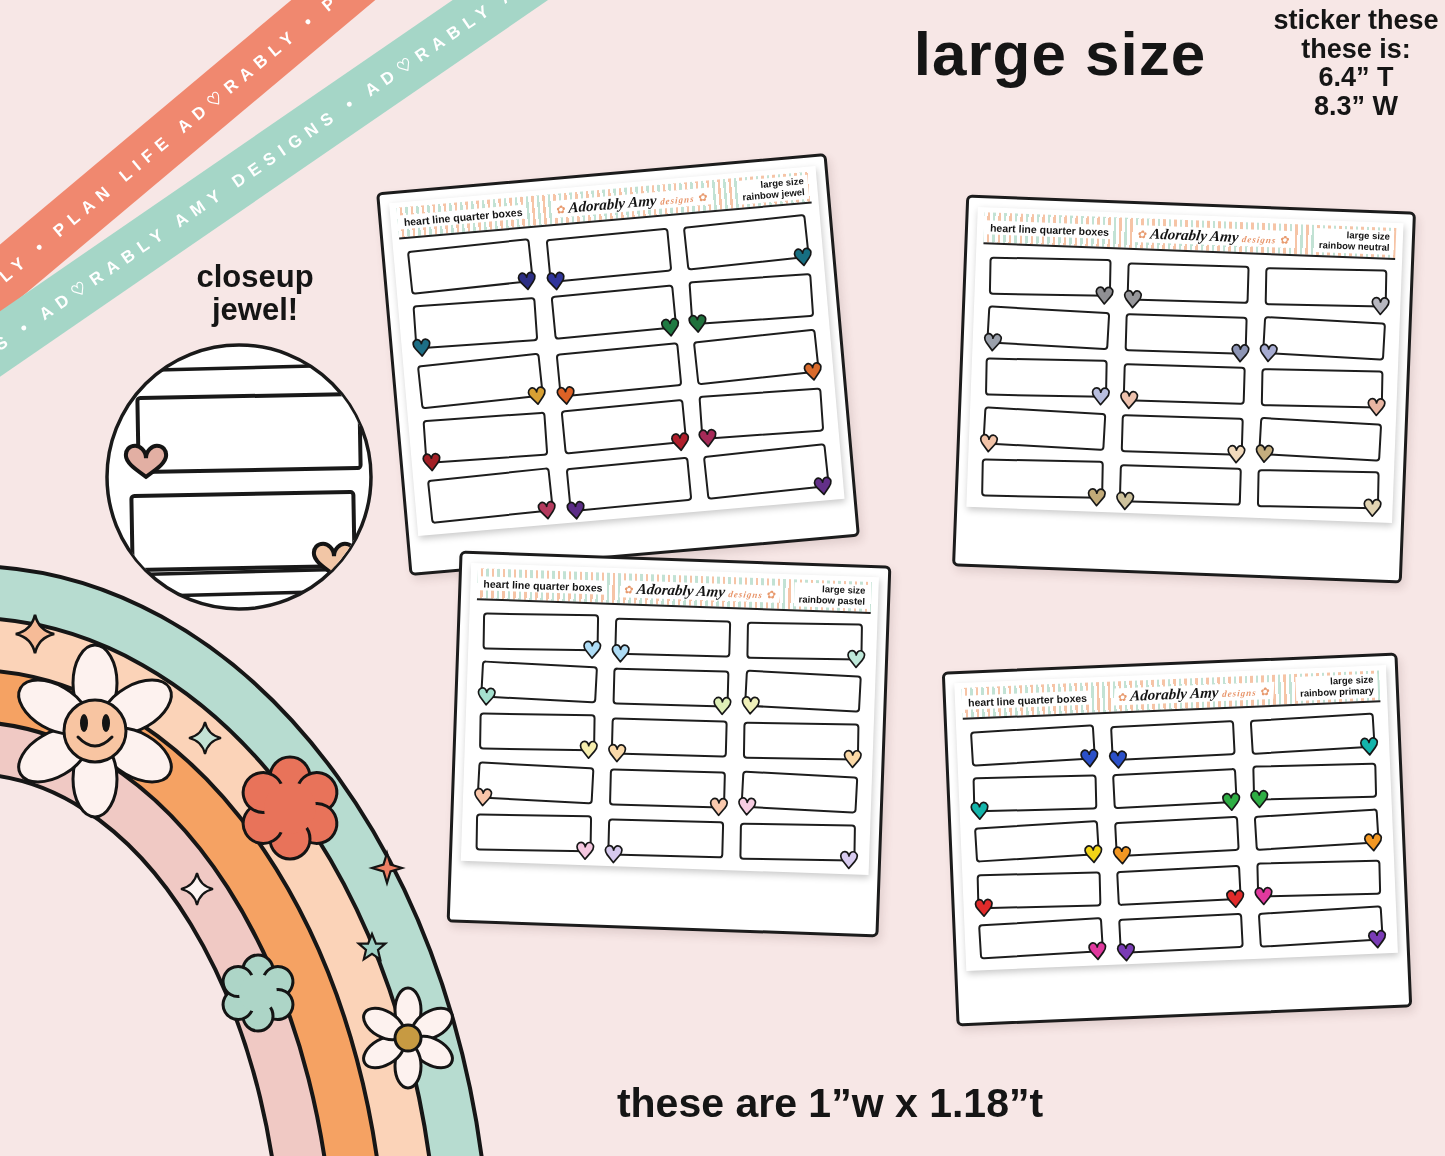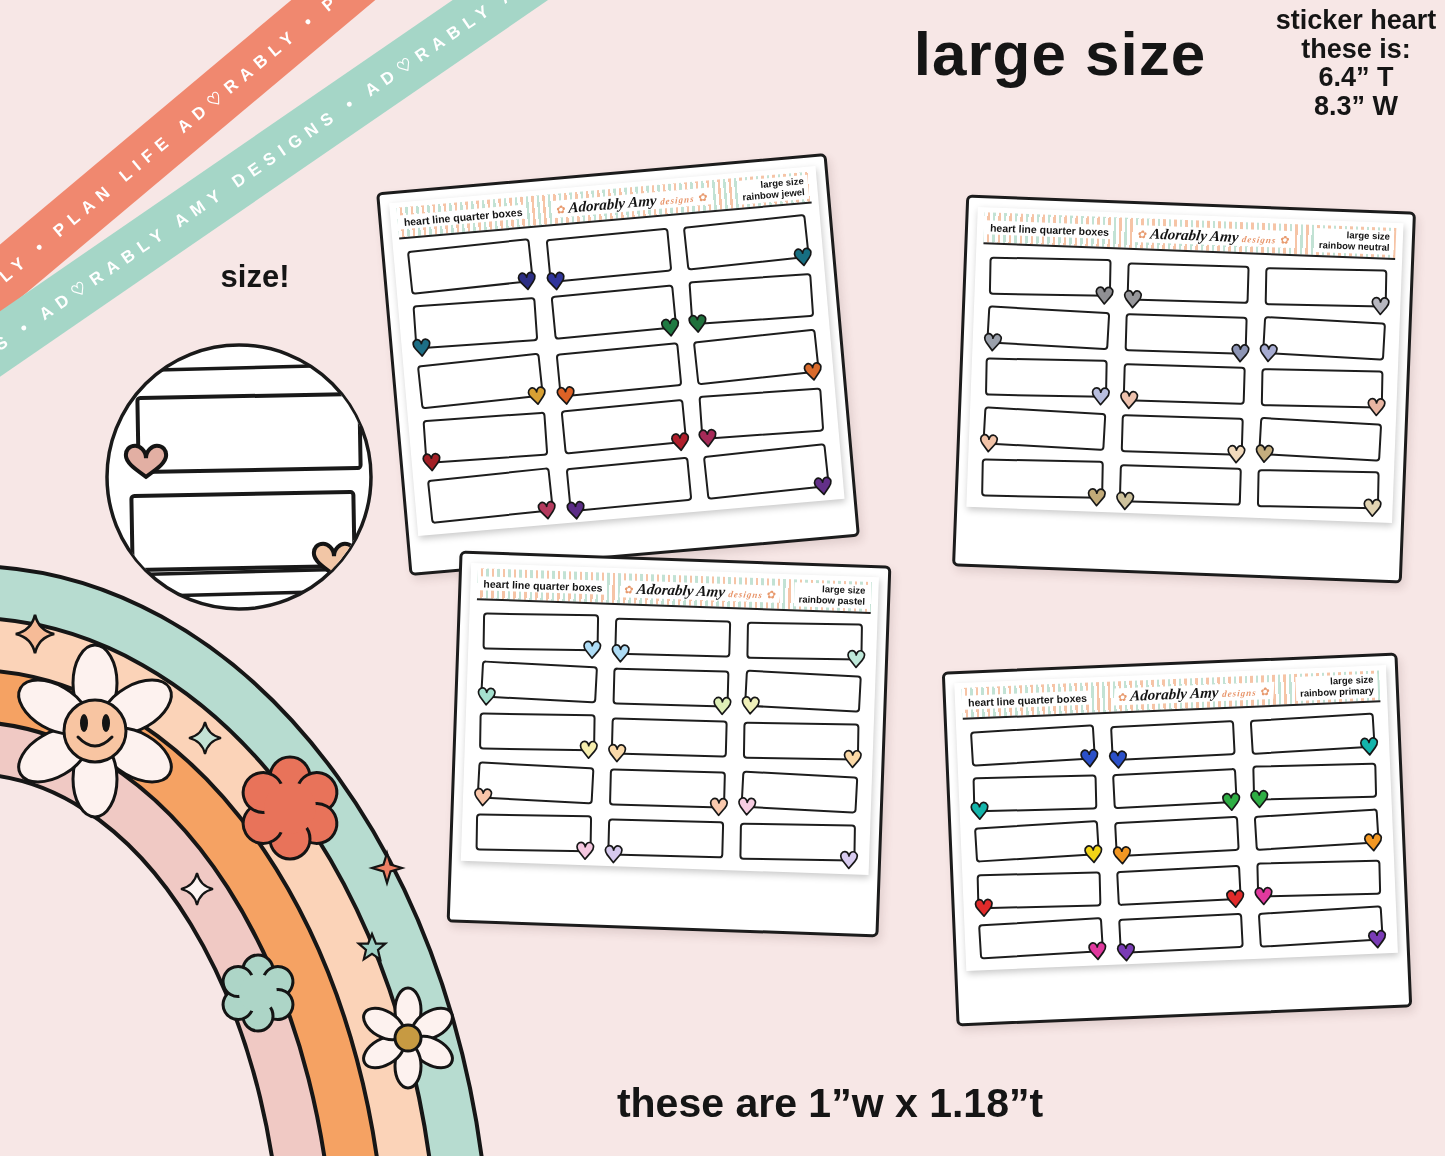--- a/index.html
+++ b/index.html
@@ -97,28 +97,29 @@
 
 <div class="ribbon ribbon-coral" style="background: rgb(240, 136, 111);">
   <span>PLAN LIFE AD♡RABLY • PLAN LIFE AD♡RABLY • PLAN LIFE AD♡RABLY</span>
 </div>
 <div class="ribbon ribbon-teal" style="background: rgb(165, 214, 199);">
   <span>AD♡RABLY AMY DESIGNS • AD♡RABLY AMY DESIGNS • AD♡RABLY AMY DESIGNS</span>
 </div>
 
 <div class="big-title">large size</div>
 <div class="size-note">
-  <div>sticker heart</div>
+  <div>sticker these</div>
   <div>these is:</div>
   <div>6.4” T</div>
   <div>8.3” W</div>
 </div>
 
 <div class="closeup-label">
-  <div>size!</div>
+  <div>closeup</div>
+  <div>jewel!</div>
 </div>
 
 <svg class="closeup-svg" width="276" height="276" viewBox="0 0 276 276">
   <defs>
       <clipPath id="circ">
         <circle cx="137" cy="137" r="131"></circle>
       </clipPath>
     </defs>
   <circle cx="137" cy="137" r="132" fill="#ffffff" stroke="#1a1a1a" stroke-width="3.5"></circle>
   <g clip-path="url(#circ)">

